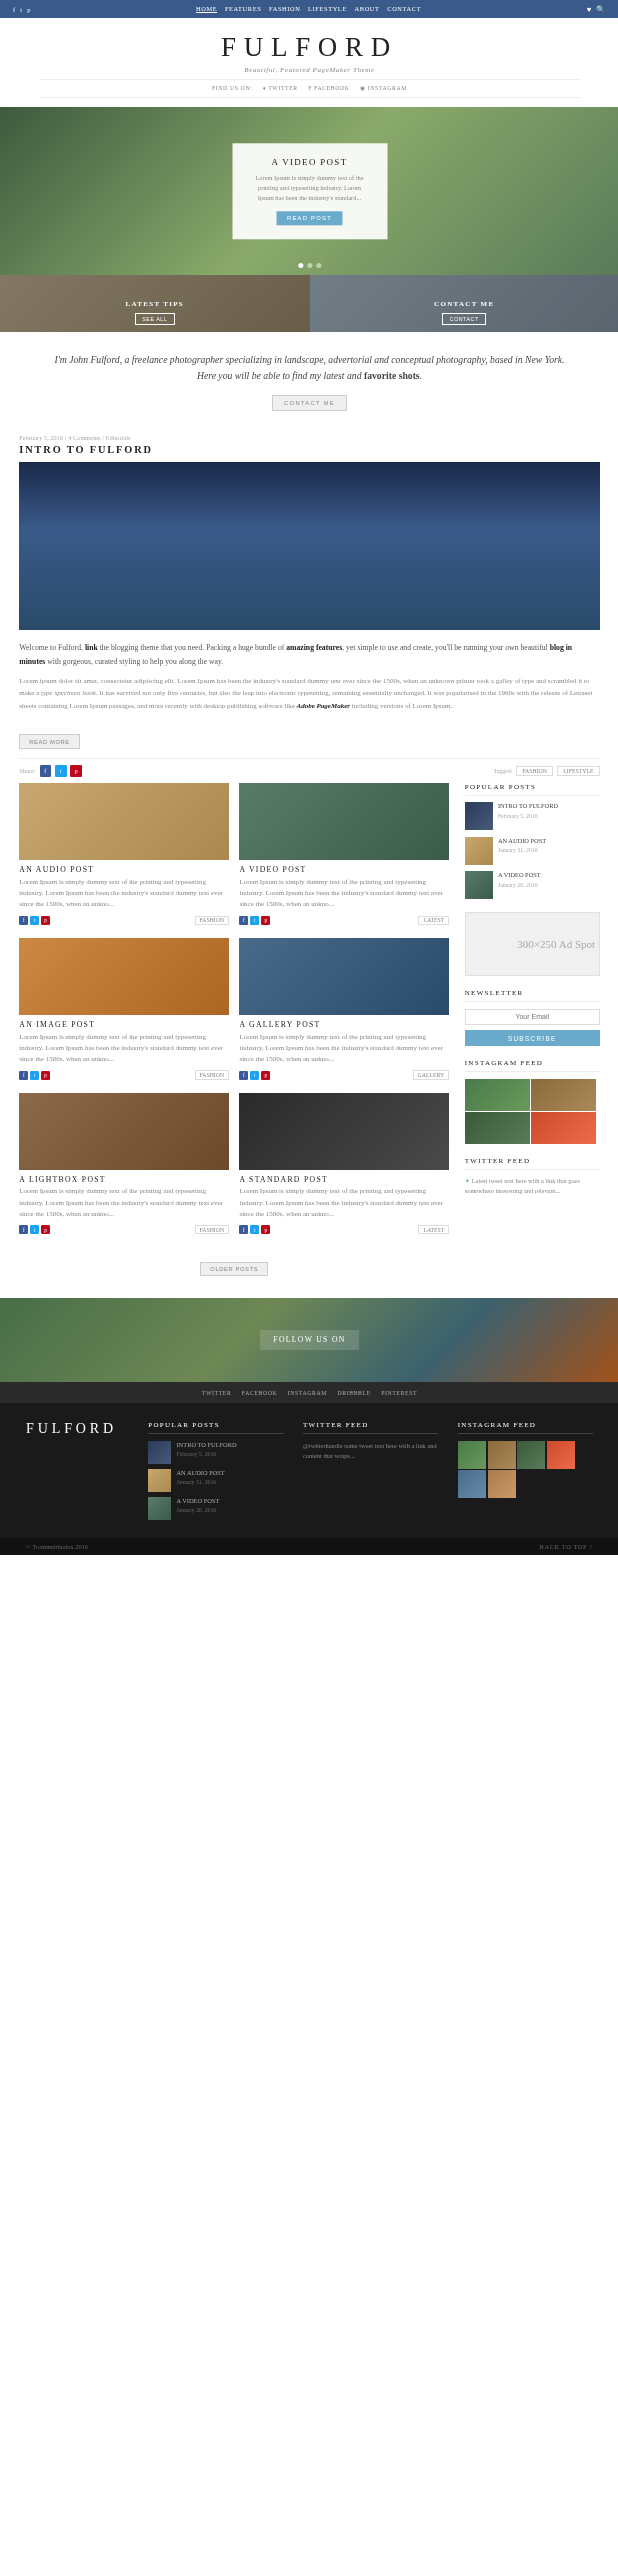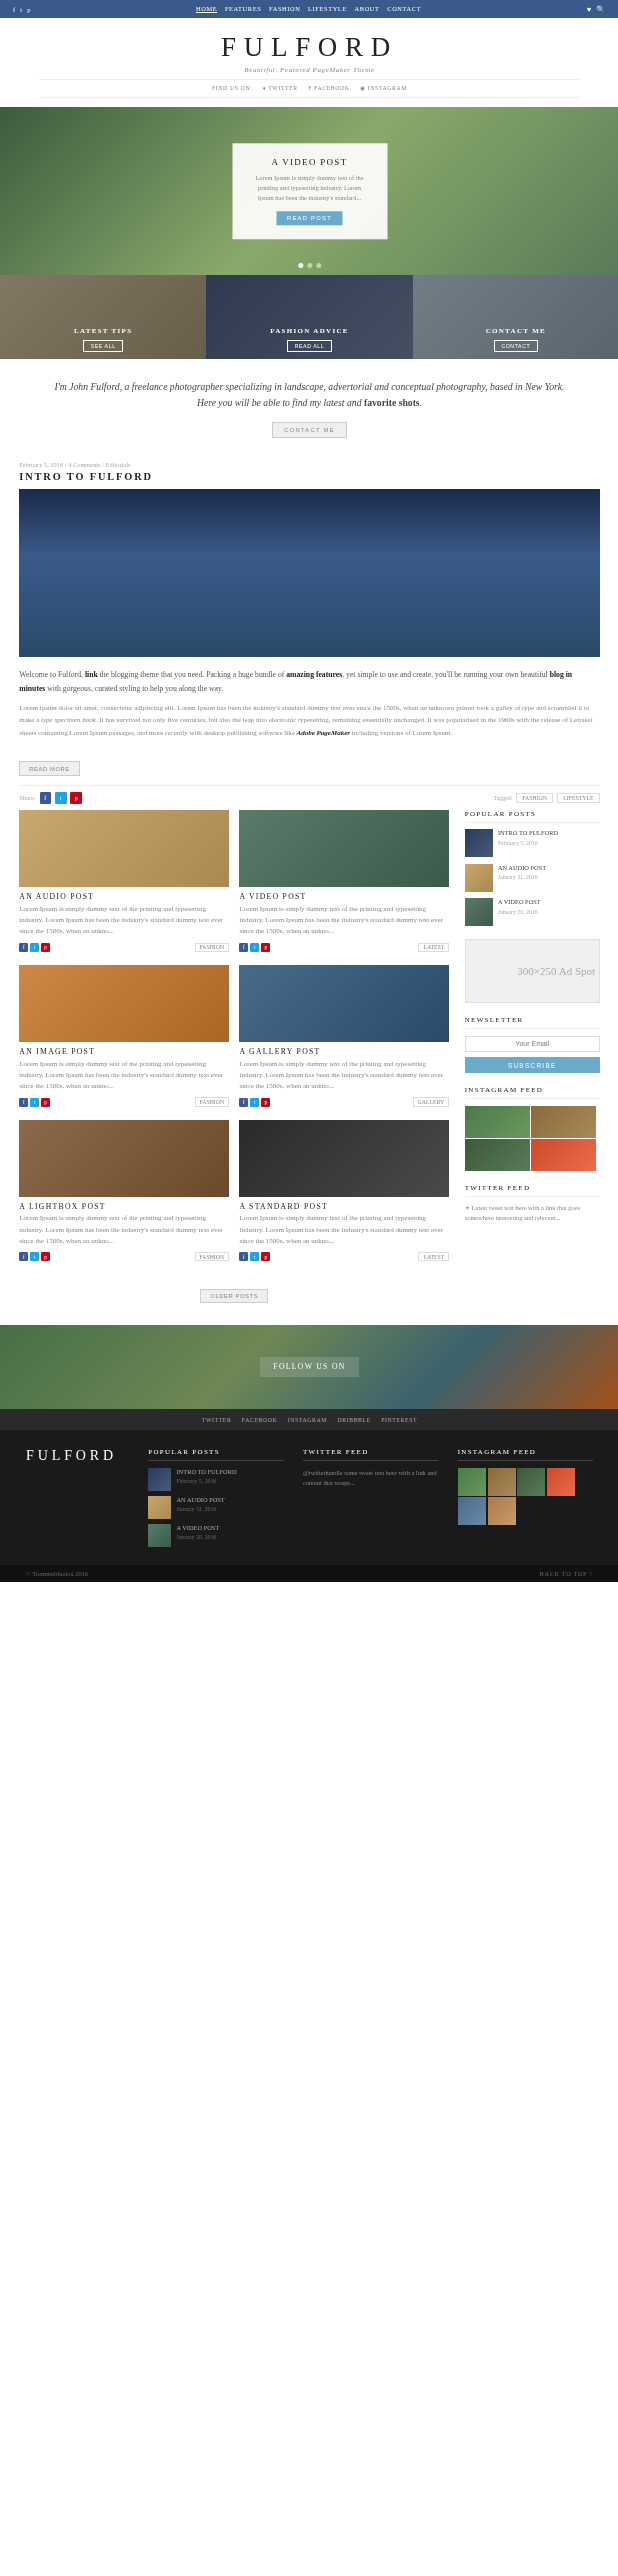--- a/index.html
+++ b/index.html
@@ -28,21 +28,21 @@
     .hero-card { position: absolute; top: 50%; left: 50%; transform: translate(-50%, -50%); background: rgba(255,255,255,0.92); padding: 14px 19.3px; text-align: center; width: 155px; }
     .hero-card-title { font-size: 9px; letter-spacing: 1.3px; text-transform: uppercase; color: #222; margin-bottom: 5.2px; }
     .hero-card-text { font-size: 6.4px; color: #888; line-height: 1.6; margin-bottom: 7.7px; }
     .hero-btn { background: #6aabcc; color: #fff; font-size: 5.8px; letter-spacing: 1.3px; text-transform: uppercase; padding: 3.9px 10.3px; border: none; cursor: pointer; }
     .hero-dots { position: absolute; bottom: 7.7px; left: 50%; transform: translateX(-50%); display: flex; gap: 3.9px; }
     .hero-dot { width: 5.2px; height: 5.2px; border-radius: 50%; background: rgba(255,255,255,0.5); }
     .hero-dot.active { background: #fff; }
 
     
     .feature-boxes { display: flex; gap: 0; margin: 0; }
-    .feature-box { flex: 1; height: 84px; position: relative; overflow: hidden; display: flex; align-items: flex-end; justify-content: flex-start; padding: 6.4px; }
+    .feature-box { flex: 1; height: 57px; position: relative; overflow: hidden; display: flex; align-items: flex-end; justify-content: flex-start; padding: 6.4px; }
     .feature-box-1 { background: linear-gradient(135deg, #c8b89a 0%, #a09070 100%); }
     .feature-box-2 { background: linear-gradient(135deg, #4a5a7a 0%, #6a7a9a 100%); }
     .feature-box-3 { background: linear-gradient(135deg, #b0c0cc 0%, #8a9aaa 100%); }
     .feature-box-overlay { position: absolute; inset: 0; background: rgba(0,0,0,0.35); display: flex; flex-direction: column; align-items: center; justify-content: flex-end; padding-bottom: 7.7px; }
     .feature-box-label { color: #fff; font-size: 7px; letter-spacing: 1.3px; text-transform: uppercase; text-align: center; margin-bottom: 5.2px; font-weight: bold; }
     .feature-box-btn { border: 0.6px solid #fff; color: #fff; font-size: 5.2px; letter-spacing: 0.6px; padding: 1.9px 6.4px; text-transform: uppercase; cursor: pointer; background: transparent; }
 
     
     .intro-section { text-align: center; padding: 19.3px 52px 13px; }
     .intro-text { font-size: 9.7px; font-style: italic; color: #444; line-height: 1.7; }
@@ -210,26 +210,20 @@
   </div>
 </section>
 
 <div class="feature-boxes">
   <div class="feature-box feature-box-1">
     <div class="feature-box-overlay">
       <div class="feature-box-label">LATEST TIPS</div>
       <button class="feature-box-btn">SEE ALL</button>
     </div>
   </div>
-  <div class="feature-box feature-box-2">
-    <div class="feature-box-overlay">
-      <div class="feature-box-label">FASHION ADVICE</div>
-      <button class="feature-box-btn">READ ALL</button>
-    </div>
-  </div>
   <div class="feature-box feature-box-3">
     <div class="feature-box-overlay">
       <div class="feature-box-label">CONTACT ME</div>
       <button class="feature-box-btn">CONTACT</button>
     </div>
   </div>
 </div>
 
 <section class="intro-section">
   <p class="intro-text">

